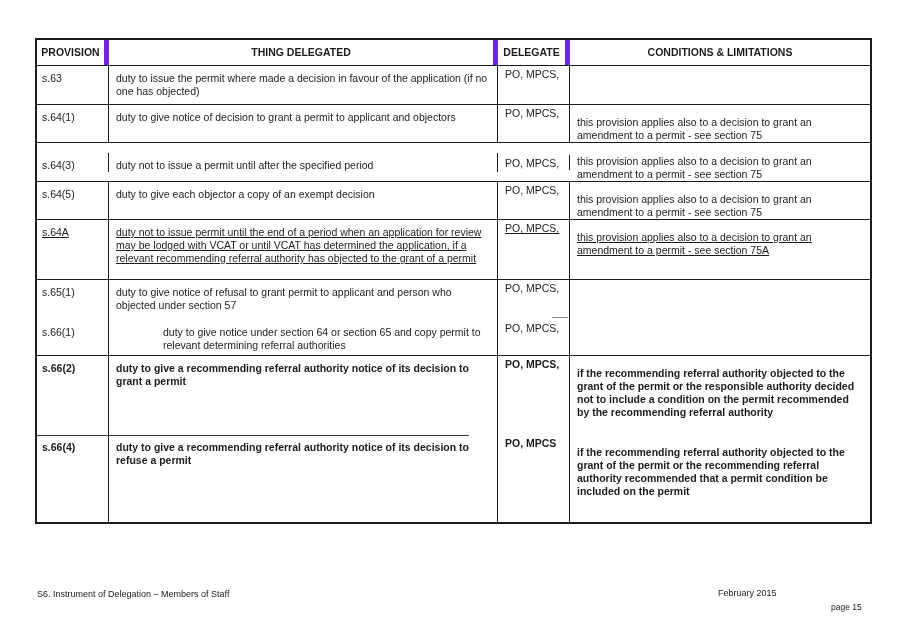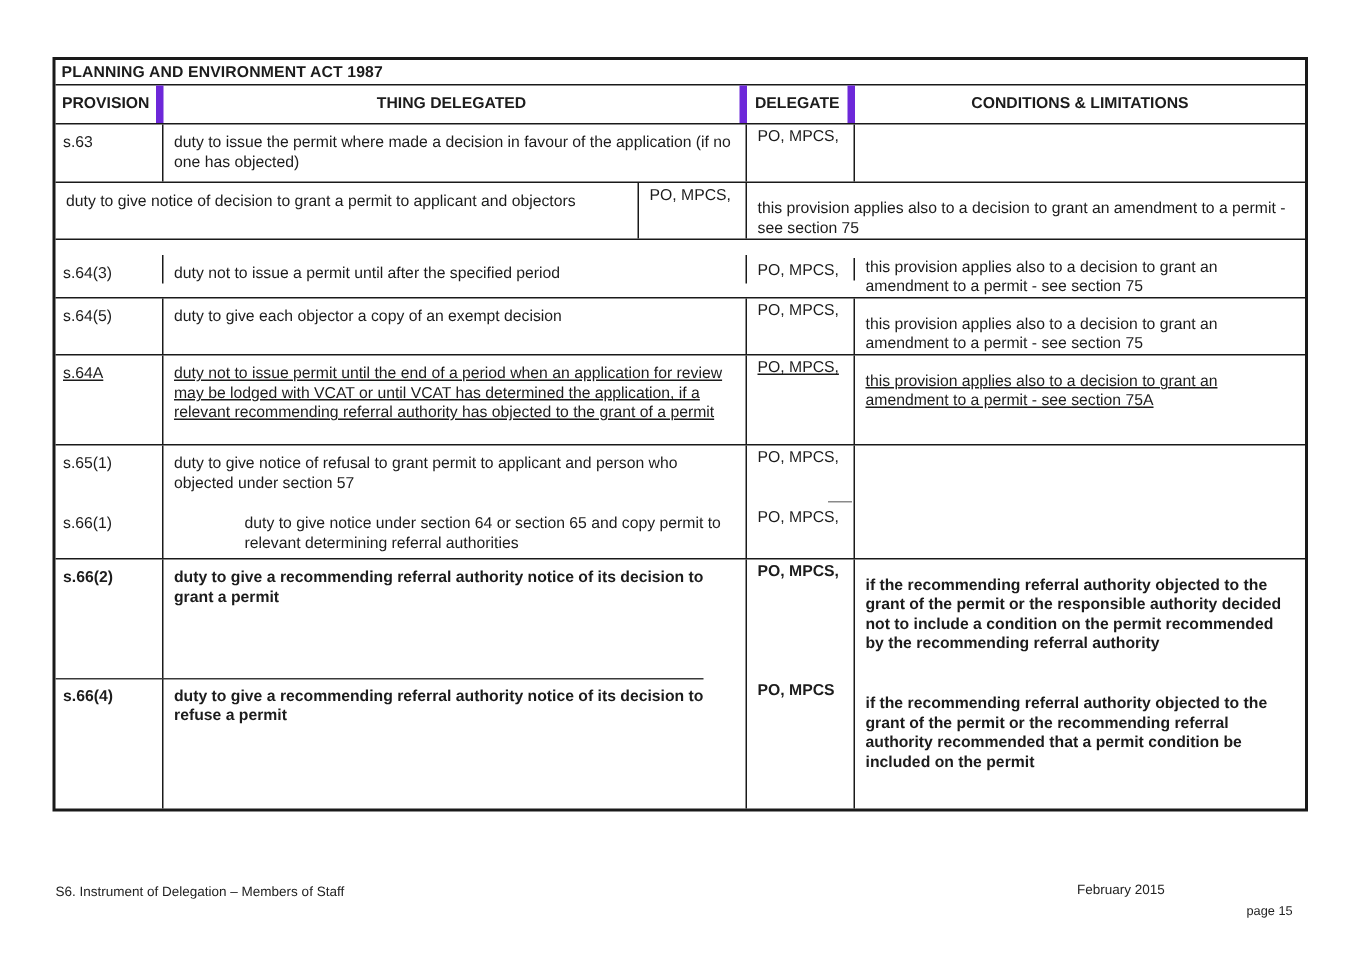--- a/index.html
+++ b/index.html
@@ -56,23 +56,20 @@
   .footer-date{position:absolute;left:718px;top:588px;font-size:9px;color:#222;}
   .footer-page{position:absolute;left:831px;top:602px;font-size:8.5px;color:#222;}
 </style>
 </head>
 <body>
 
 <div class="page">
 
   <div class="dtable">
 
-    <div class="title-row">
-      <div class="title-cell">PLANNING AND ENVIRONMENT ACT 1987</div>
-    </div>
 
     <div class="header-row">
       <div class="hcell c-prov">PROVISION</div>
       <div class="hcell c-thing">THING DELEGATED</div>
       <div class="hcell c-del">DELEGATE</div>
       <div class="hcell c-cond">CONDITIONS &amp; LIMITATIONS</div>
     </div>
 
     <div id="rows-container">
         <div class="trow" style="height: 39px;">
@@ -83,20 +80,23 @@
             <div class="entry e-thing">duty to issue the permit where made a decision in favour of the application (if no one has objected)</div>
           </div>
           <div class="tcell c-del">
             <div class="entry e-delegate">PO, MPCS,</div>
           </div>
           <div class="tcell c-cond">
             <div class="entry e-conditions"></div>
           </div>
         </div>
         <div class="trow" style="height: 38px;">
+          <div class="tcell c-prov">
+            <div class="entry e-provision">s.64(1)</div>
+          </div>
           <div class="tcell c-thing">
             <div class="entry e-thing">duty to give notice of decision to grant a permit to applicant and objectors</div>
           </div>
           <div class="tcell c-del">
             <div class="entry e-delegate">PO, MPCS,</div>
           </div>
           <div class="tcell c-cond">
             <div class="entry e-conditions">this provision applies also to a decision to grant an amendment to a permit  - see section 75</div>
           </div>
         </div>

